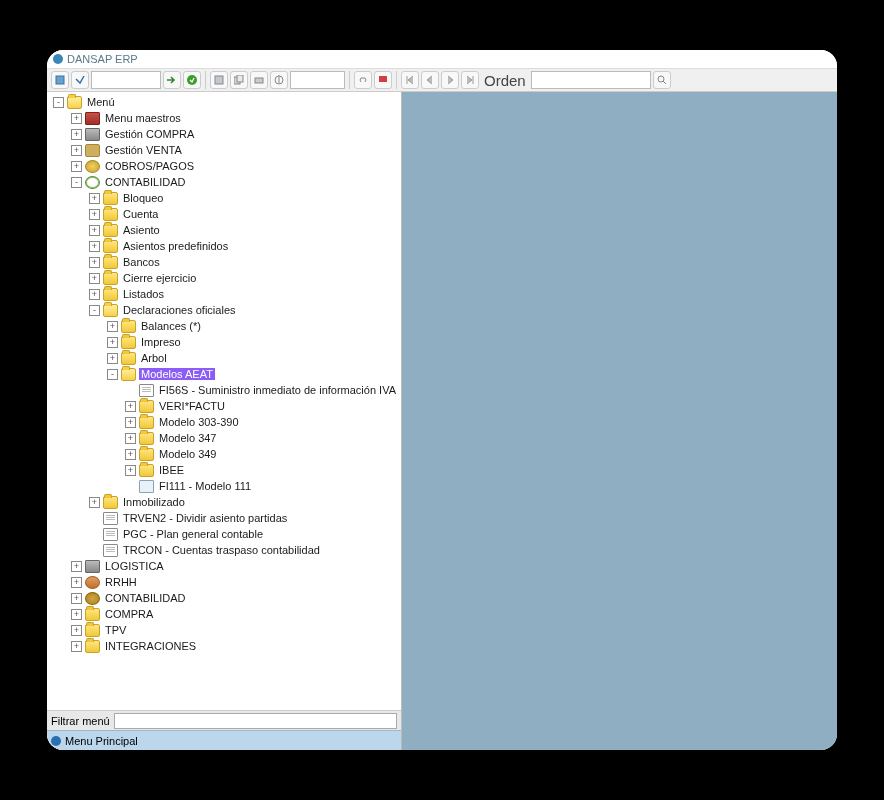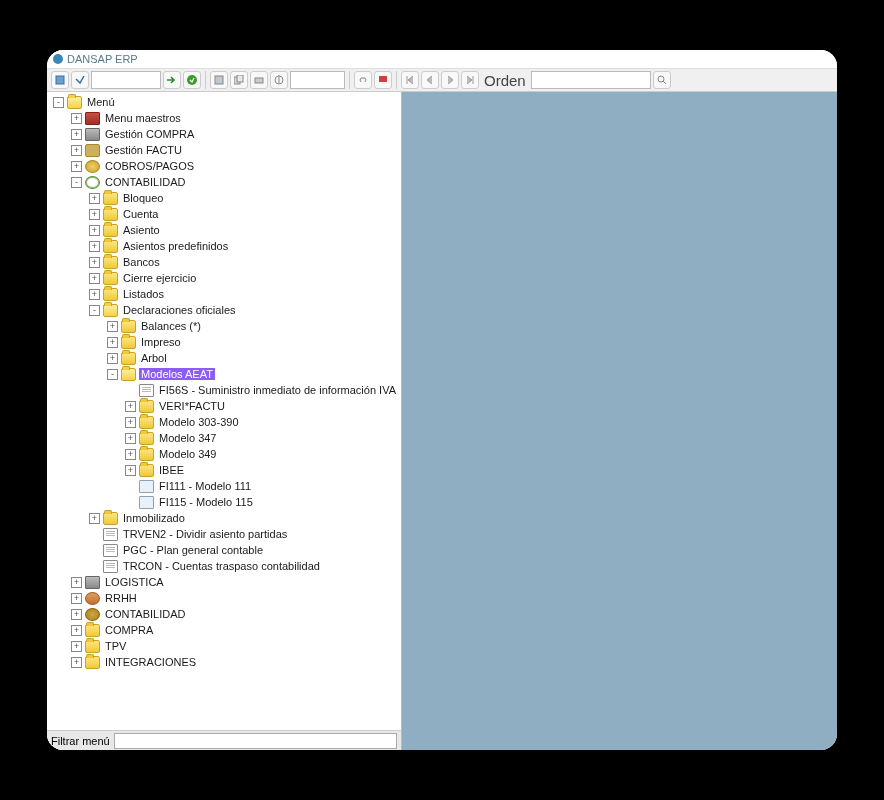--- a/index.html
+++ b/index.html
@@ -162,21 +162,21 @@
           <div class="node">
             <span class="ind" style="width: 24px;"></span>
             <span class="exp">+</span>
             <span class="ico truck"></span>
             <span class="lbl">Gestión COMPRA</span>
           </div>
           <div class="node">
             <span class="ind" style="width: 24px;"></span>
             <span class="exp">+</span>
             <span class="ico cart"></span>
-            <span class="lbl">Gestión FACTU</span>
+            <span class="lbl">Gestión VENTA</span>
           </div>
           <div class="node">
             <span class="ind" style="width: 24px;"></span>
             <span class="exp">+</span>
             <span class="ico coins"></span>
             <span class="lbl">COBROS/PAGOS</span>
           </div>
           <div class="node">
             <span class="ind" style="width: 24px;"></span>
             <span class="exp">-</span>
@@ -291,26 +291,20 @@
             <span class="ico folder"></span>
             <span class="lbl">IBEE</span>
           </div>
           <div class="node">
             <span class="ind" style="width: 78px;"></span>
             <span class="exp none"></span>
             <span class="ico sheet"></span>
             <span class="lbl">FI111 - Modelo 111</span>
           </div>
           <div class="node">
-            <span class="ind" style="width: 78px;"></span>
-            <span class="exp none"></span>
-            <span class="ico sheet"></span>
-            <span class="lbl">FI115 - Modelo 115</span>
-          </div>
-          <div class="node">
             <span class="ind" style="width: 42px;"></span>
             <span class="exp">+</span>
             <span class="ico folder"></span>
             <span class="lbl">Inmobilizado</span>
           </div>
           <div class="node">
             <span class="ind" style="width: 42px;"></span>
             <span class="exp none"></span>
             <span class="ico doc"></span>
             <span class="lbl">TRVEN2 - Dividir asiento partidas</span>
@@ -360,17 +354,21 @@
           <div class="node">
             <span class="ind" style="width: 24px;"></span>
             <span class="exp">+</span>
             <span class="ico folder"></span>
             <span class="lbl">INTEGRACIONES</span>
           </div>
         </div>
       <div class="filterbar">
         <span>Filtrar menú</span>
         <input value="" style="">
+      </div>
+      <div class="footerbar">
+        <span class="dot"></span>
+        <span>Menu Principal</span>
       </div>
     </div>
     <div class="right"></div>
   </div>
 </div>
 
 </body></html>

